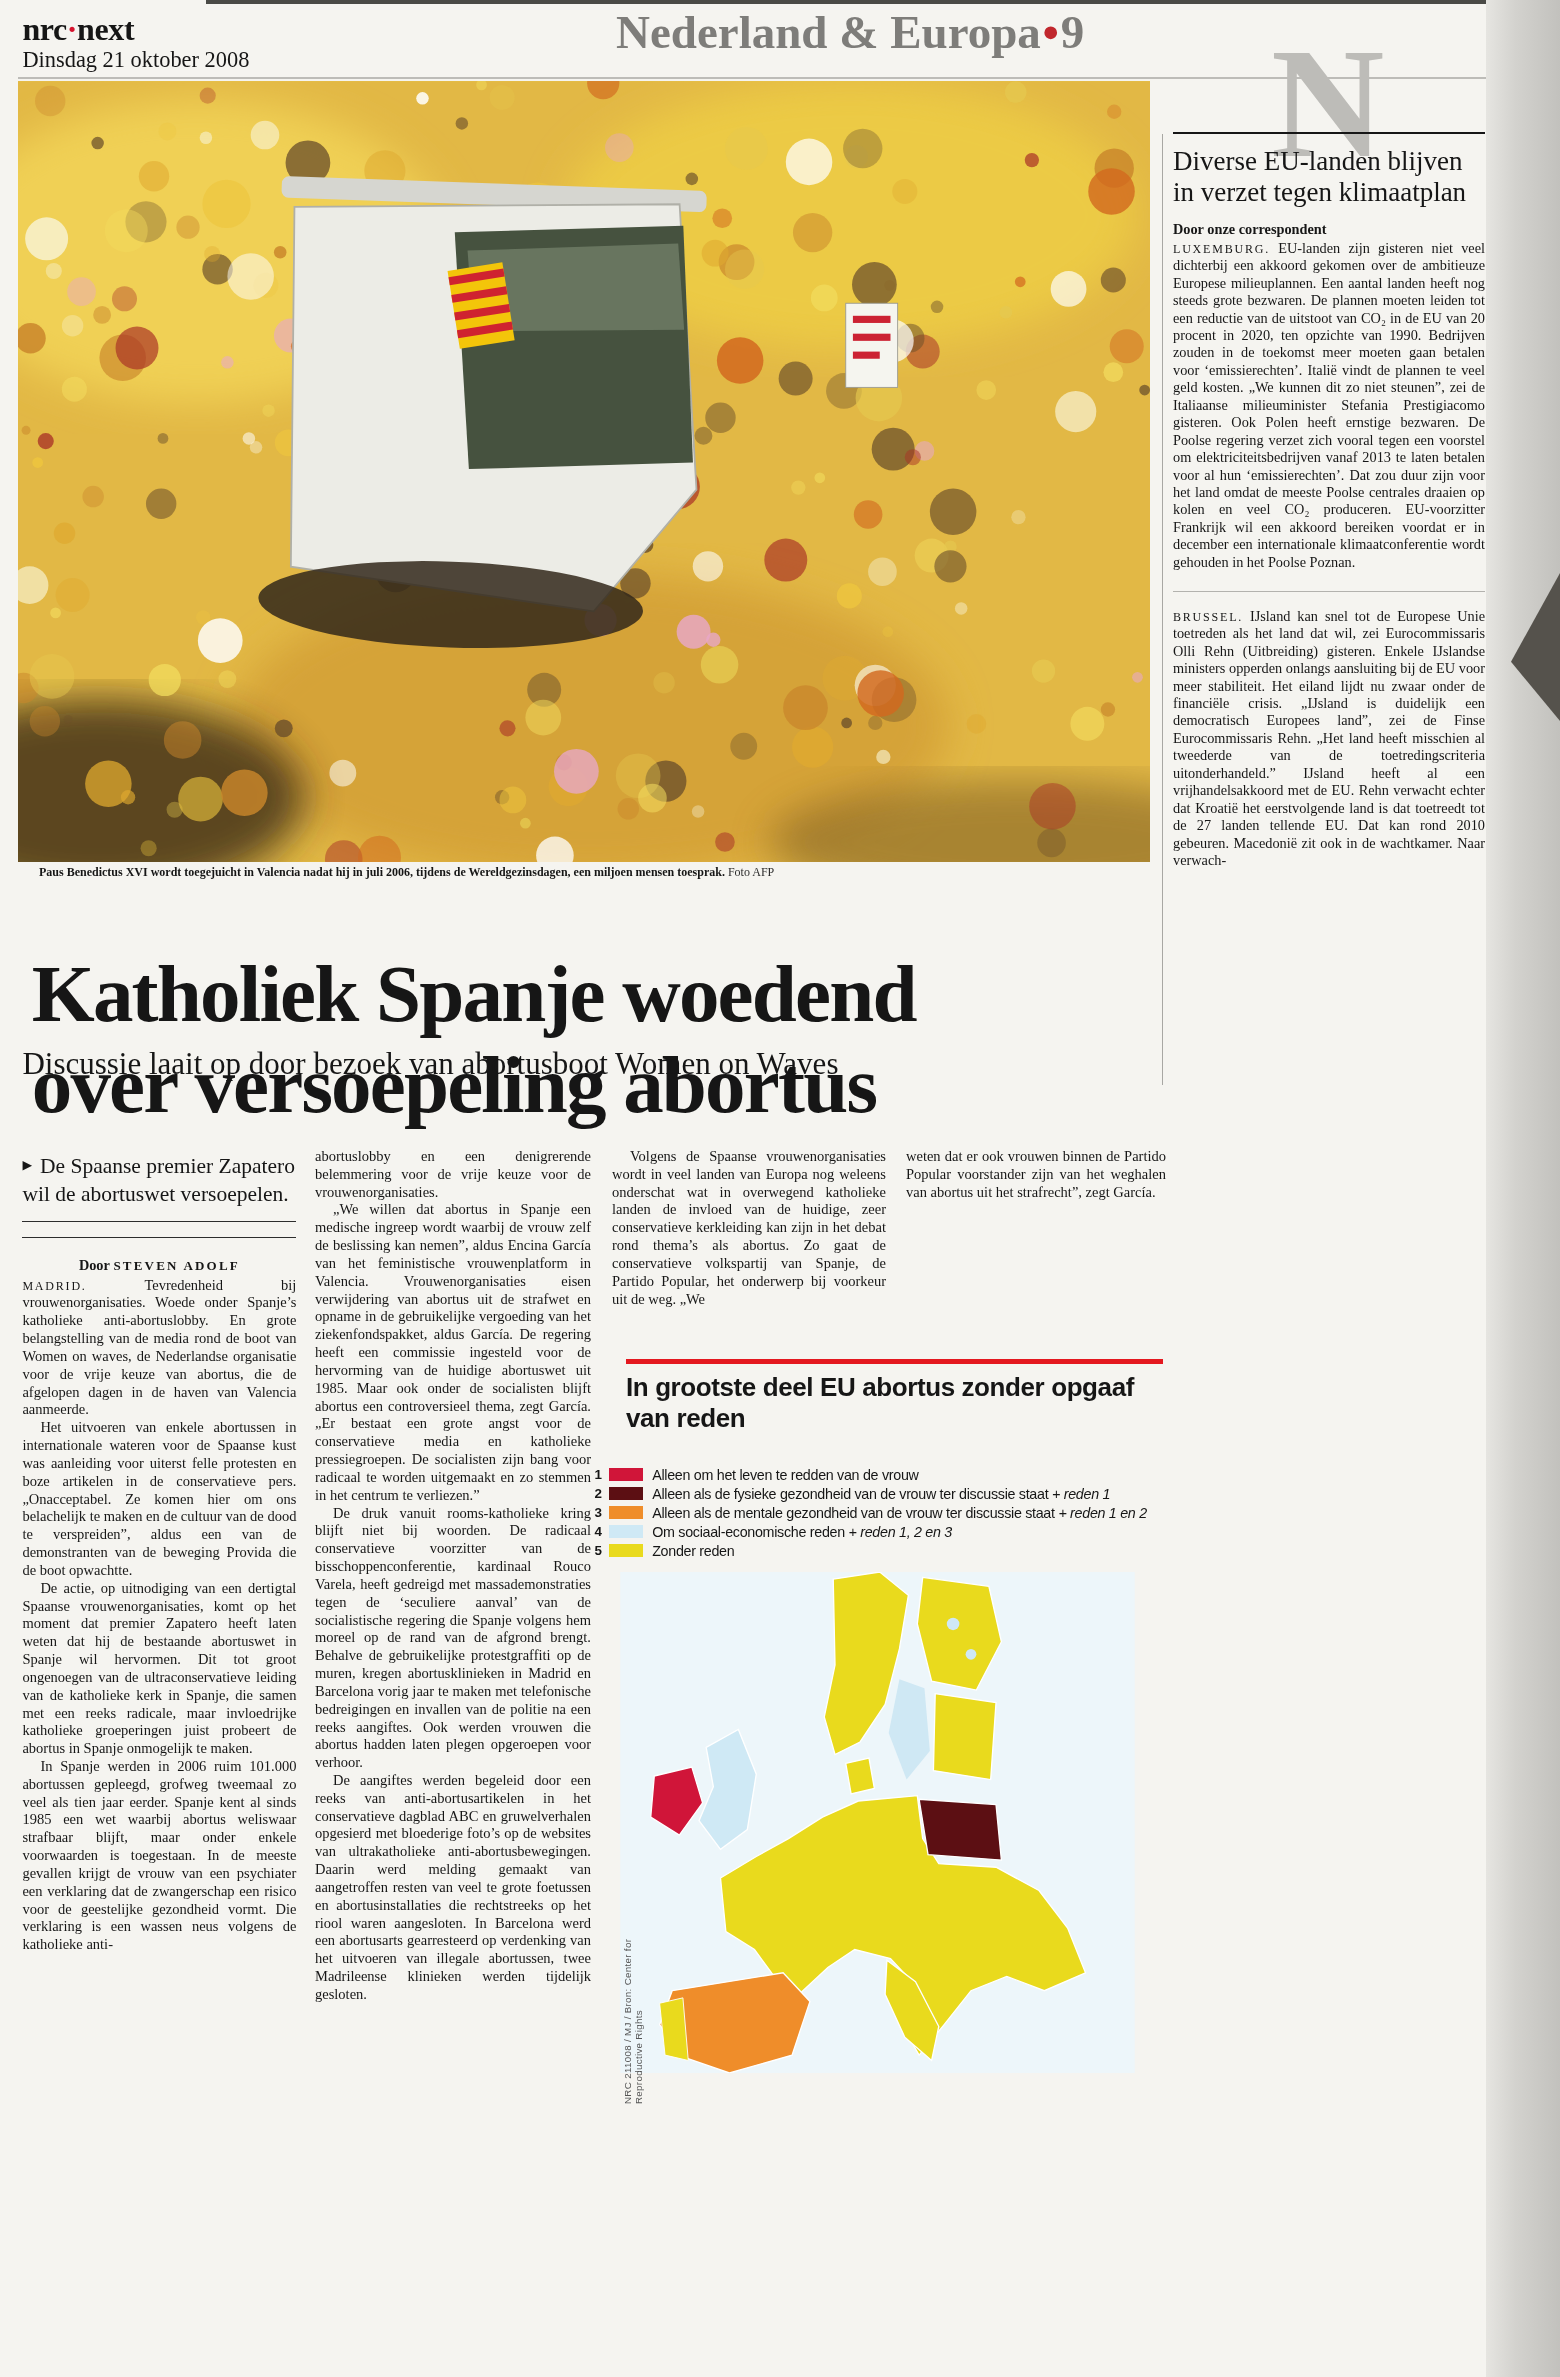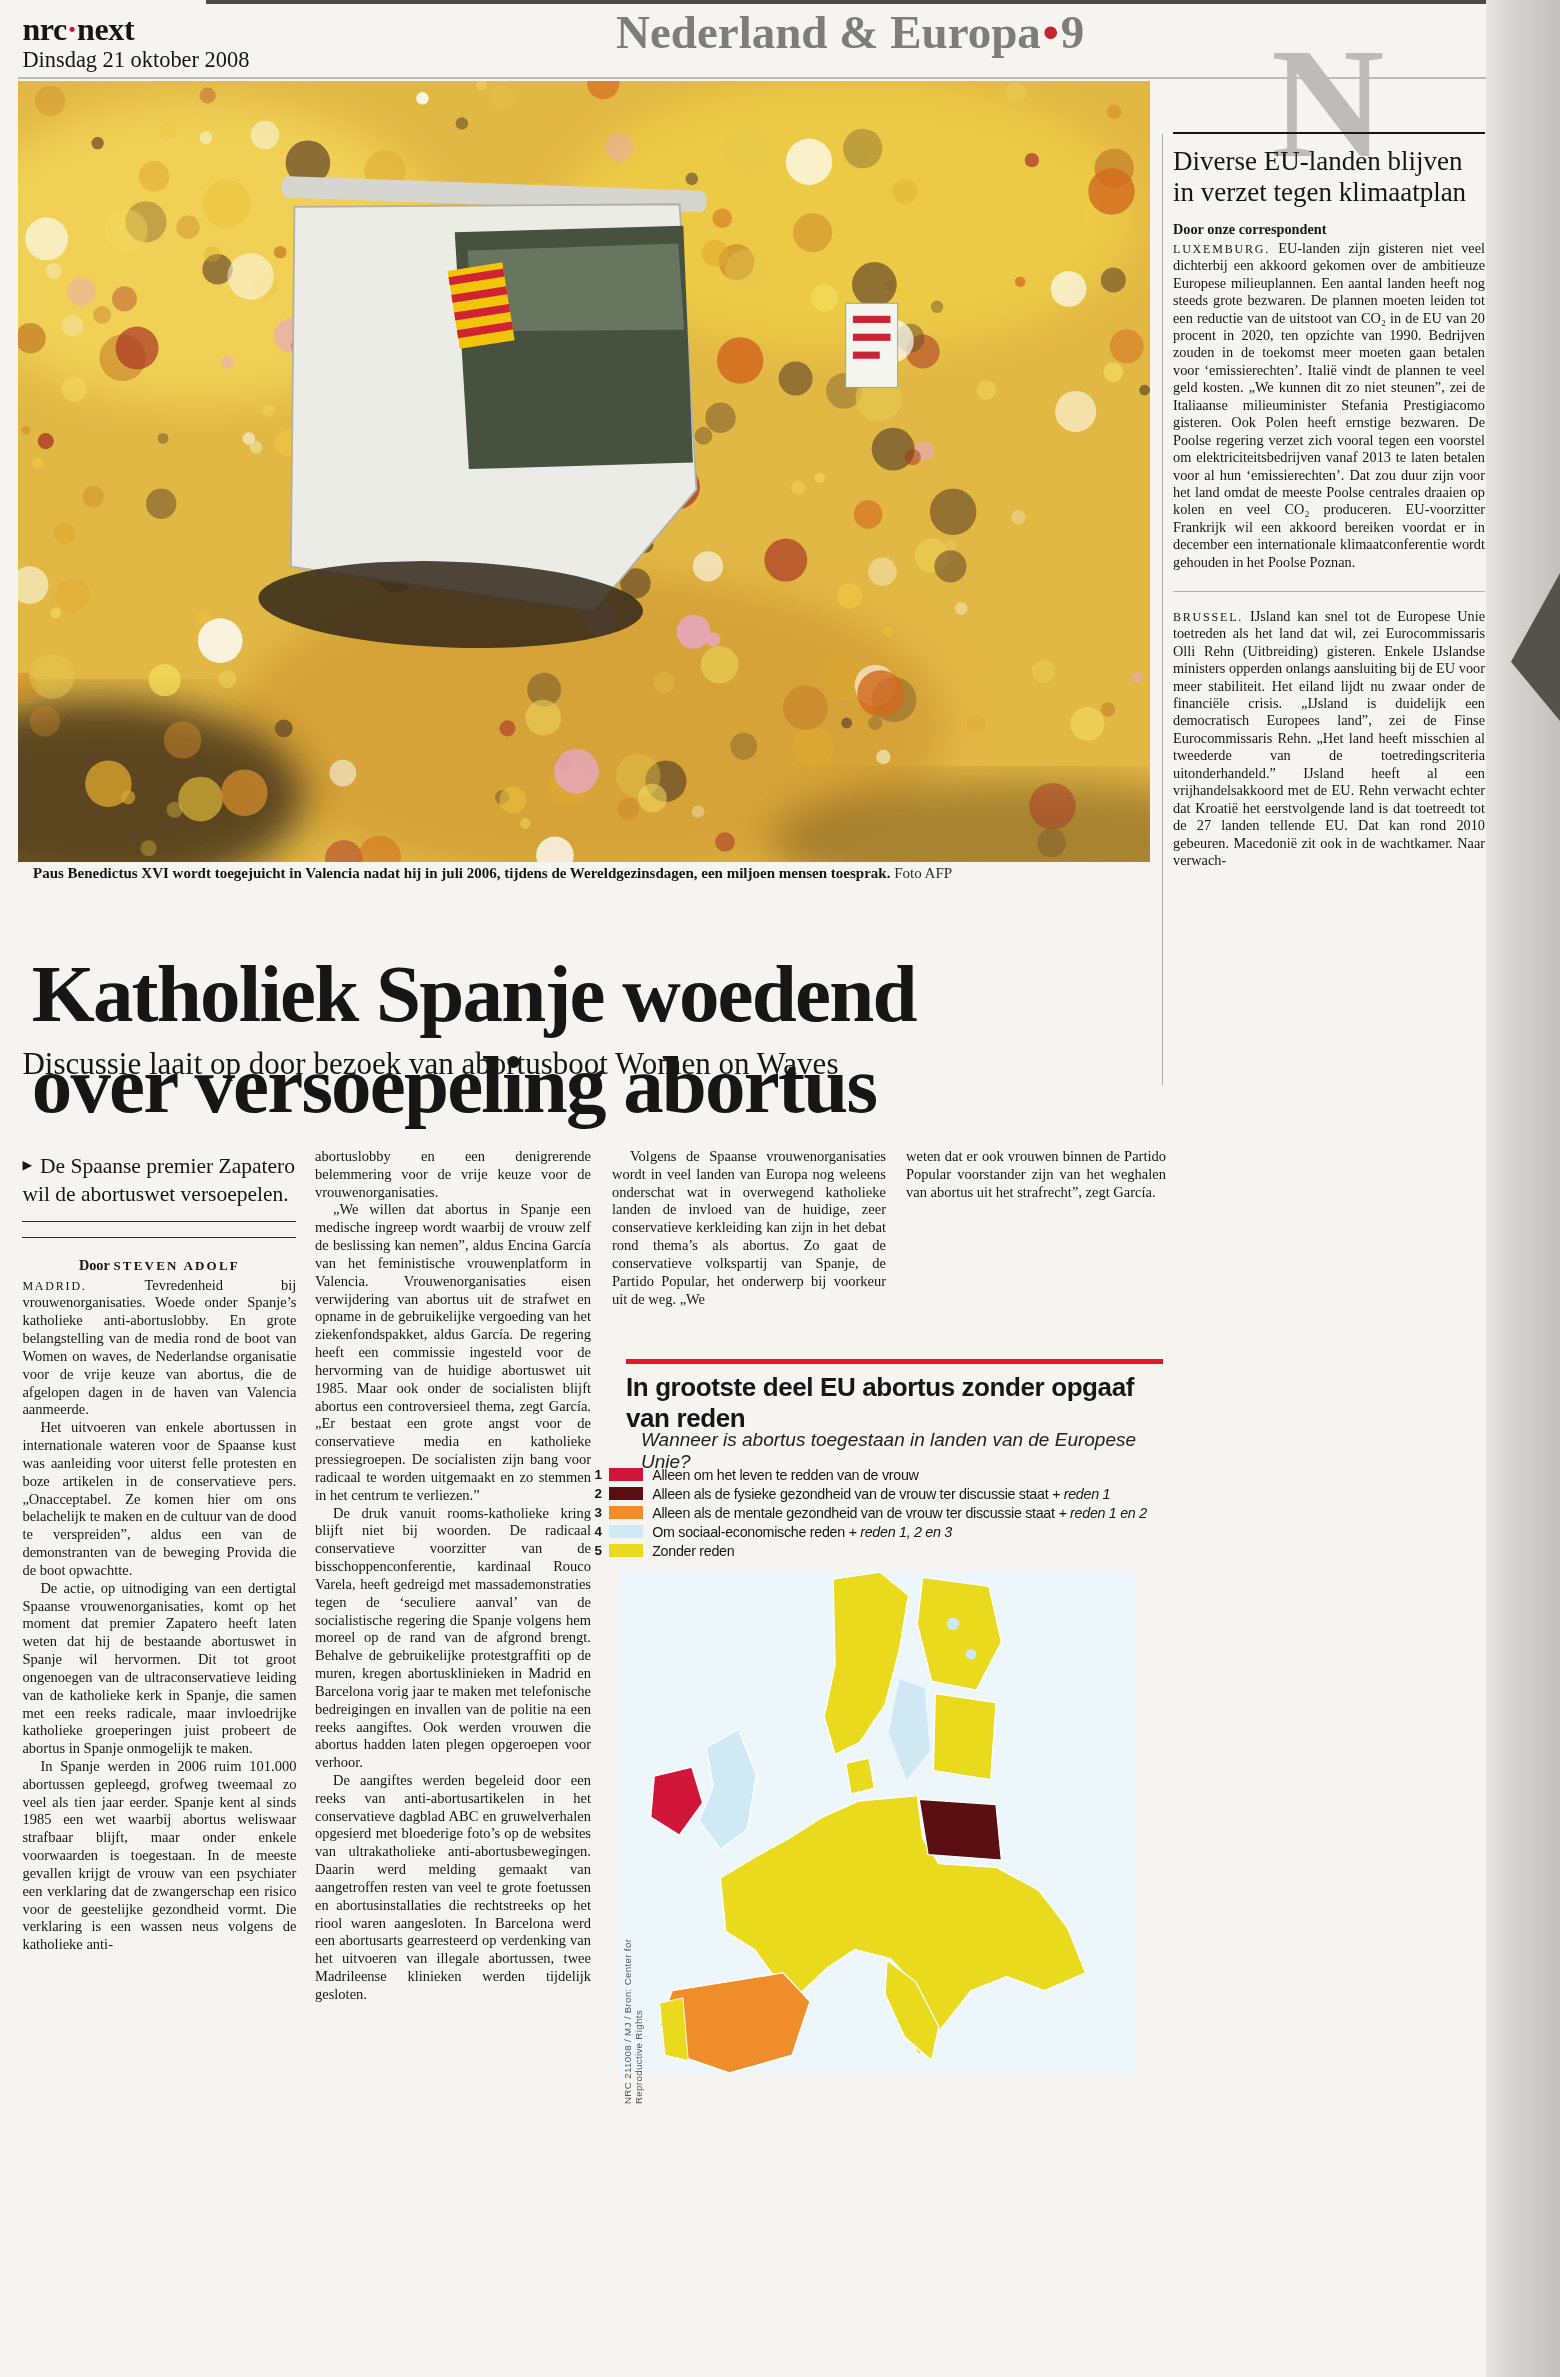--- a/index.html
+++ b/index.html
@@ -15,21 +15,21 @@
            color:#989793;opacity:.6;line-height:1;}
   
   .brand{position:absolute;left:22.4px;top:10.7px;font-size:32px;font-weight:bold;letter-spacing:-0.4px;}
   .brand .dot{color:#d6132e;}
   .hdr-date{position:absolute;left:22.4px;top:47px;font-size:22.4px;}
   .section-title{position:absolute;left:616px;top:5.4px;font-size:47px;color:#7e7d7a;font-weight:bold;}
   .section-title .sep{color:#c1272d;padding:0 1.8px;}
   .header-rule{position:absolute;left:18px;top:77px;width:1468px;height:1.8px;background:#bdbcb8;}
   
   .photo{position:absolute;left:18px;top:81px;width:1132px;height:781px;overflow:hidden;background:#e6c14a;}
-  .caption{position:absolute;left:33px;top:865px;width:1130px;font-size:15px;font-weight:bold;}
+  .caption{position:absolute;left:39px;top:865px;width:1130px;font-size:12px;font-weight:bold;}
   .caption .credit{font-weight:normal;color:#2c2c2c;}
   
   .headline{position:absolute;left:19.7px;top:937px;font-size:81px;font-weight:bold;
             line-height:1.12;letter-spacing:-1.8px;margin:12px;}
   .subhead{position:absolute;left:22.4px;top:1046px;font-size:31px;font-weight:normal;margin:0;}
   
   .col{position:absolute;top:1148px;font-size:14.5px;line-height:1.23;text-align:justify;}
   .col1{left:22.4px;width:274px;}
   .col2{left:315px;width:276px;}
   .col3{left:612px;width:274px;}
@@ -346,21 +346,20 @@
     <h3 class="sb-title">Diverse EU-landen blijven in verzet tegen klimaatplan</h3>
     <p class="sb-byline">Door onze correspondent</p>
     <p class="sb-body"><span class="dateline">LUXEMBURG.</span> <span>EU-landen zijn gisteren niet veel dichterbij een akkoord gekomen over de ambitieuze Europese milieuplannen. Een aantal landen heeft nog steeds grote bezwaren. De plannen moeten leiden tot een reductie van de uitstoot van CO₂ in de EU van 20 procent in 2020, ten opzichte van 1990. Bedrijven zouden in de toekomst meer moeten gaan betalen voor ‘emissierechten’. Italië vindt de plannen te veel geld kosten. „We kunnen dit zo niet steunen”, zei de Italiaanse milieuminister Stefania Prestigiacomo gisteren. Ook Polen heeft ernstige bezwaren. De Poolse regering verzet zich vooral tegen een voorstel om elektriciteitsbedrijven vanaf 2013 te laten betalen voor al hun ‘emissierechten’. Dat zou duur zijn voor het land omdat de meeste Poolse centrales draaien op kolen en veel CO₂ produceren. EU-voorzitter Frankrijk wil een akkoord bereiken voordat er in december een internationale klimaatconferentie wordt gehouden in het Poolse Poznan.</span></p>
     <hr class="sb-divider">
     <p class="sb-body"><span class="dateline">BRUSSEL.</span> <span>IJsland kan snel tot de Europese Unie toetreden als het land dat wil, zei Eurocommissaris Olli Rehn (Uitbreiding) gisteren. Enkele IJslandse ministers opperden onlangs aansluiting bij de EU voor meer stabiliteit. Het eiland lijdt nu zwaar onder de financiële crisis. „IJsland is duidelijk een democratisch Europees land”, zei de Finse Eurocommissaris Rehn. „Het land heeft misschien al tweederde van de toetredingscriteria uitonderhandeld.” IJsland heeft al een vrijhandelsakkoord met de EU. Rehn verwacht echter dat Kroatië het eerstvolgende land is dat toetreedt tot de 27 landen tellende EU. Dat kan rond 2010 gebeuren. Macedonië zit ook in de wachtkamer. Naar verwach-</span></p>
   </aside>
 
   <section class="infographic">
     <div class="ig-rule" style="background-color: rgb(228, 24, 31);"></div>
     <h4 class="ig-title">In grootste deel EU abortus zonder opgaaf van reden</h4>
-    <p class="ig-sub">Wanneer is abortus toegestaan in landen van de Europese Unie?</p>
     <div class="ig-legend">
       <div class="leg-row">
           <span class="leg-num">1</span>
           <span class="leg-swatch" style="background-color: rgb(208, 21, 57);"></span>
           <span class="leg-text"><span>Alleen om het leven te redden van de vrouw</span> <i></i></span>
         </div>
       <div class="leg-row">
           <span class="leg-num">2</span>
           <span class="leg-swatch" style="background-color: rgb(92, 15, 19);"></span>
           <span class="leg-text"><span>Alleen als de fysieke gezondheid van de vrouw ter discussie staat</span> <i>+ reden 1</i></span>

